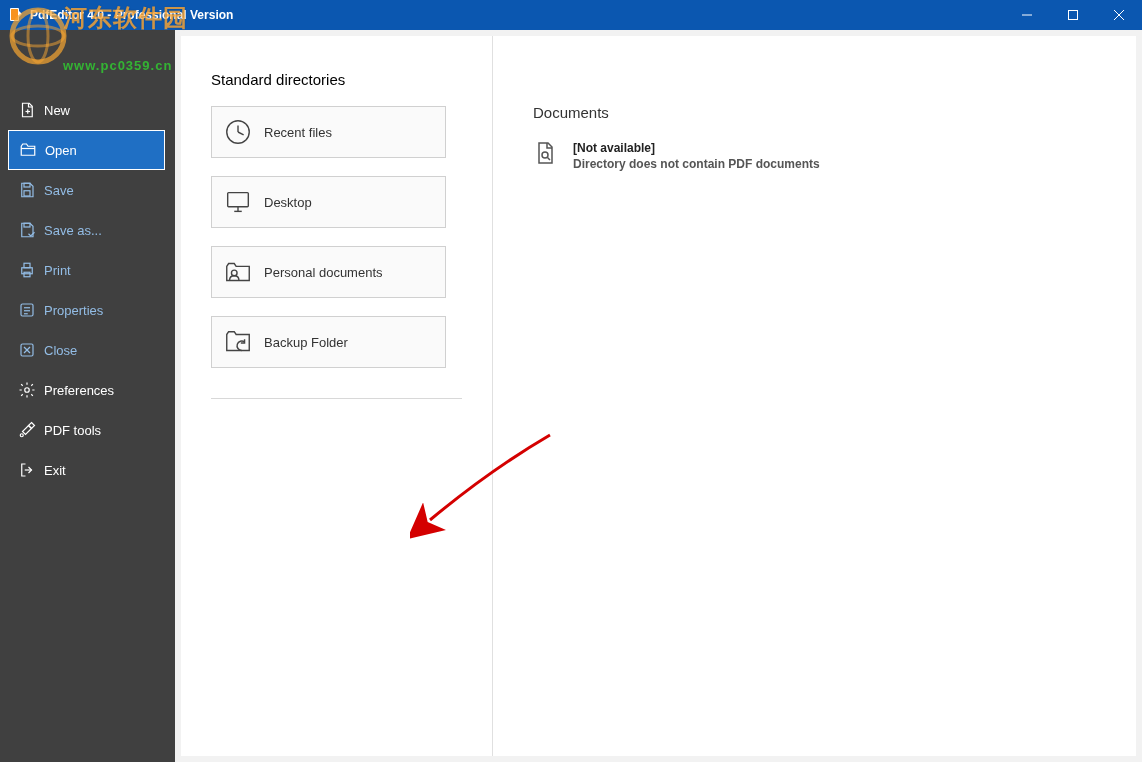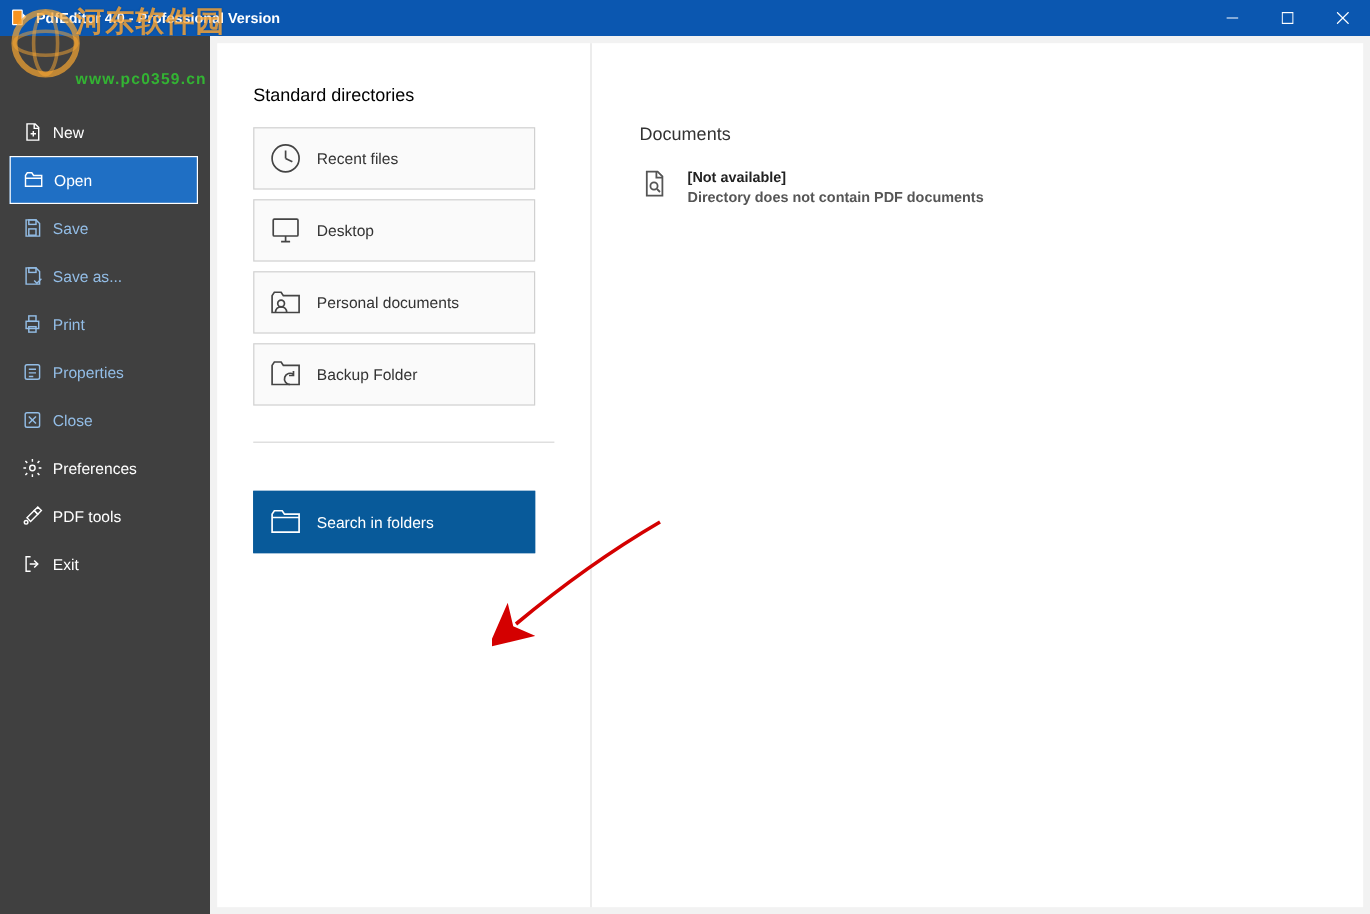--- a/index.html
+++ b/index.html
@@ -25,21 +25,21 @@
     .sidebar-item .sb-icon { width: 18px; height: 18px; margin-right: 8px; display: flex; align-items: center; justify-content: center; }
     .sidebar-item .sb-icon svg { width: 18px; height: 18px; }
     
     
     .content { flex: 1; background: #f2f2f2; padding: 6px; display: flex; }
     .panel { flex: 1; background: #fff; display: flex; }
     
     
     .col-left { width: 312px; border-right: 1px solid #e0e0e0; padding: 35px 30px 0 30px; }
     .section-title { font-size: 15px; color: #000000; margin-bottom: 18px; }
-    .tile { width: 235px; height: 52px; border: 1px solid #d0d0d0; background: #fafafa; display: flex; align-items: center; margin-bottom: 8px; cursor: pointer; color: #333; font-size: 13px; }
+    .tile { width: 235px; height: 52px; border: 1px solid #d0d0d0; background: #fafafa; display: flex; align-items: center; margin-bottom: 18px; cursor: pointer; color: #333; font-size: 13px; }
     .tile .tile-icon { width: 52px; display: flex; align-items: center; justify-content: center; }
     .tile .tile-icon svg { width: 30px; height: 30px; stroke: #444; fill: none; stroke-width: 1.5; }
     .tile.primary { background: #085a9a; border: 1px solid #085a9a; color: #fff; }
     .tile.primary .tile-icon svg { stroke: #fff; }
     
     .divider { border-top: 1px solid #d8d8d8; margin: 30px 0 40px 0; }
     
     
     .col-right { flex: 1; padding: 68px 40px 0 40px; }
     .docs-title { font-size: 15px; color: #333; margin-bottom: 20px; }
@@ -241,29 +241,20 @@
                   <path d="M4 8l2-3h6l2 3h14v17H4z"></path>
                   <path d="M20 25a5 5 0 1 1 3-9"></path>
                   <path d="M23 13v4h-4"></path>
                 </svg>
               </span>
             <span>Backup Folder</span>
           </div>
 
           <div class="divider"></div>
 
-          <div class="tile primary">
-            <span class="tile-icon">
-                <svg viewBox="0 0 32 32">
-                  <path d="M4 9l2-3h7l2 3h13v16H4z"></path>
-                  <line x1="4" y1="12" x2="28" y2="12"></line>
-                </svg>
-              </span>
-            <span>Search in folders</span>
-          </div>
         </div>
 
         <div class="col-right">
           <div class="docs-title">Documents</div>
           <div class="doc-row">
             <span class="doc-icon"><svg viewBox="0 0 24 24">
                   <path d="M6 2h9l4 4v16H6z"></path>
                   <path d="M14 2v5h5"></path>
                   <circle cx="12" cy="14" r="3"></circle>
                   <line x1="14.5" y1="16.5" x2="17" y2="19"></line>

